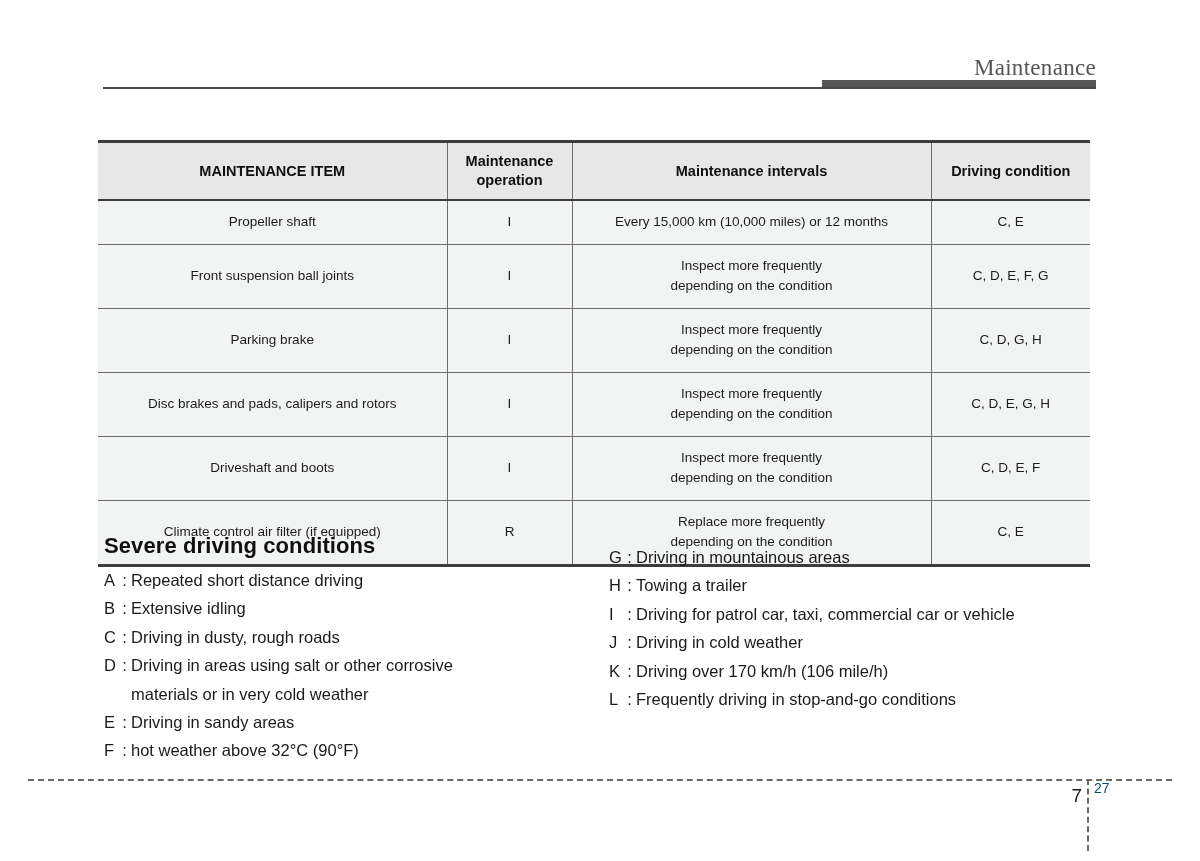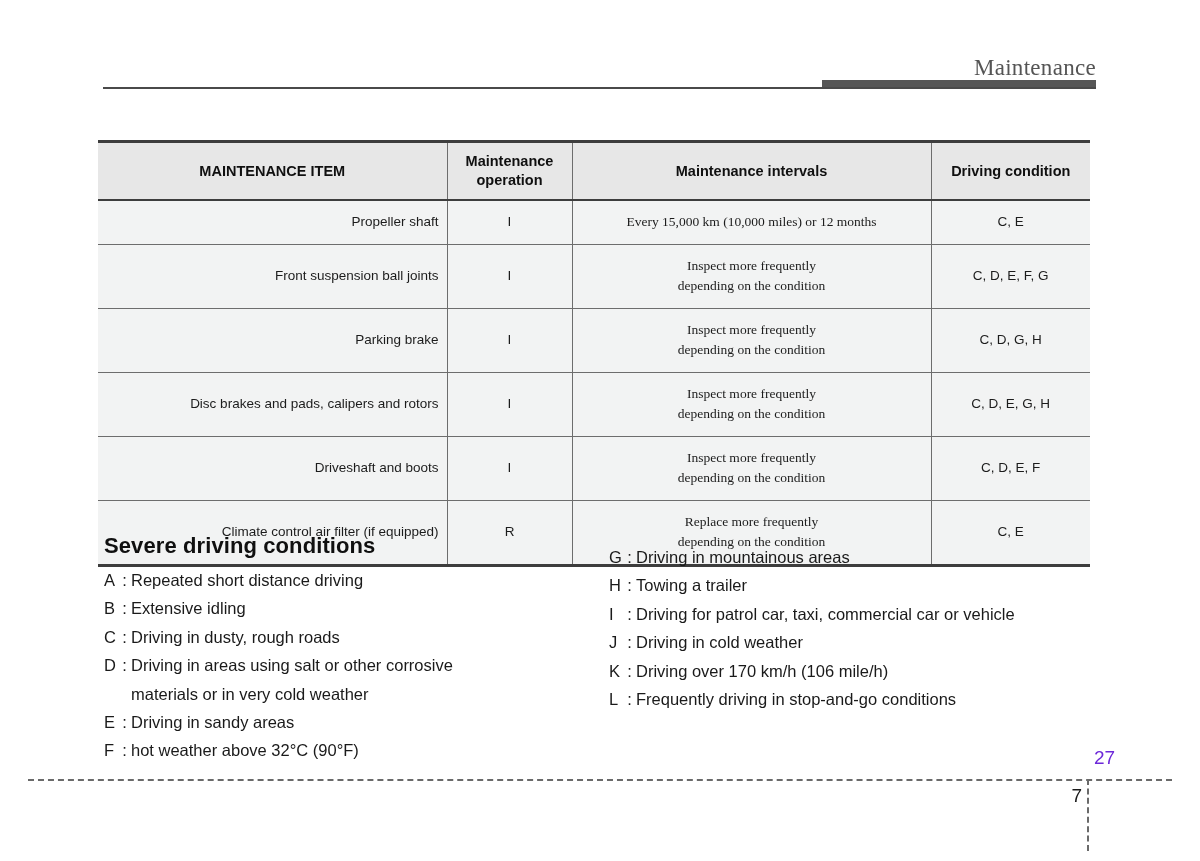--- a/index.html
+++ b/index.html
@@ -85,31 +85,31 @@
     line-height: 1.52;
     padding: 11px 8px;
     border-top: 1px solid #6d6d6d;
     border-left: 1px solid #6d6d6d;
     vertical-align: middle;
   }
   table.maint tbody tr:first-child td { border-top: none; }
   table.maint tbody td:first-child { border-left: none; }
   table.maint tbody tr:last-child td { border-bottom: 3px solid #3d3d3d; }
 
-  td.c-item { text-align: right; padding-left: 10px; margin-left: 13px; }
+  td.c-item { text-align: center; padding-left: 10px; margin-left: 13px; }
   td.c-op   { text-align: center; }
   td.c-int  { text-align: center; }
   td.c-cond { text-align: center; }
 
   .col-item { width: 349px; }
   .col-op   { width: 125px; }
   .col-int  { width: 359px; }
   .col-cond { width: 159px; }
 
-  .int-line { display: block; font-family: Liberation Serif, serif; }
+  .int-line { display: block; }
 
   
   #legend {
     position: absolute;
     left: 104px;
     top: 533px;
     width: 1000px;
   }
   #legend-title {
     font-size: 22px;
@@ -172,23 +172,23 @@
     left: 1054px;
     top: 785px;
     width: 28px;
     text-align: right;
     font-size: 19px;
     color: #1a1a1a;
   }
   #footer-page {
     position: absolute;
     left: 1094px;
-    top: 747px;
-    font-size: 19px;
-    color: #6d28d9;
+    top: 780px;
+    font-size: 14px;
+    color: #0c4a6e;
   }
 </style>
 </head>
 <body>
 
 <div id="page-header">
   <div id="header-rule-thick"></div>
   <div id="header-rule-thin"></div>
   <div id="header-title">Maintenance</div>
 </div>

